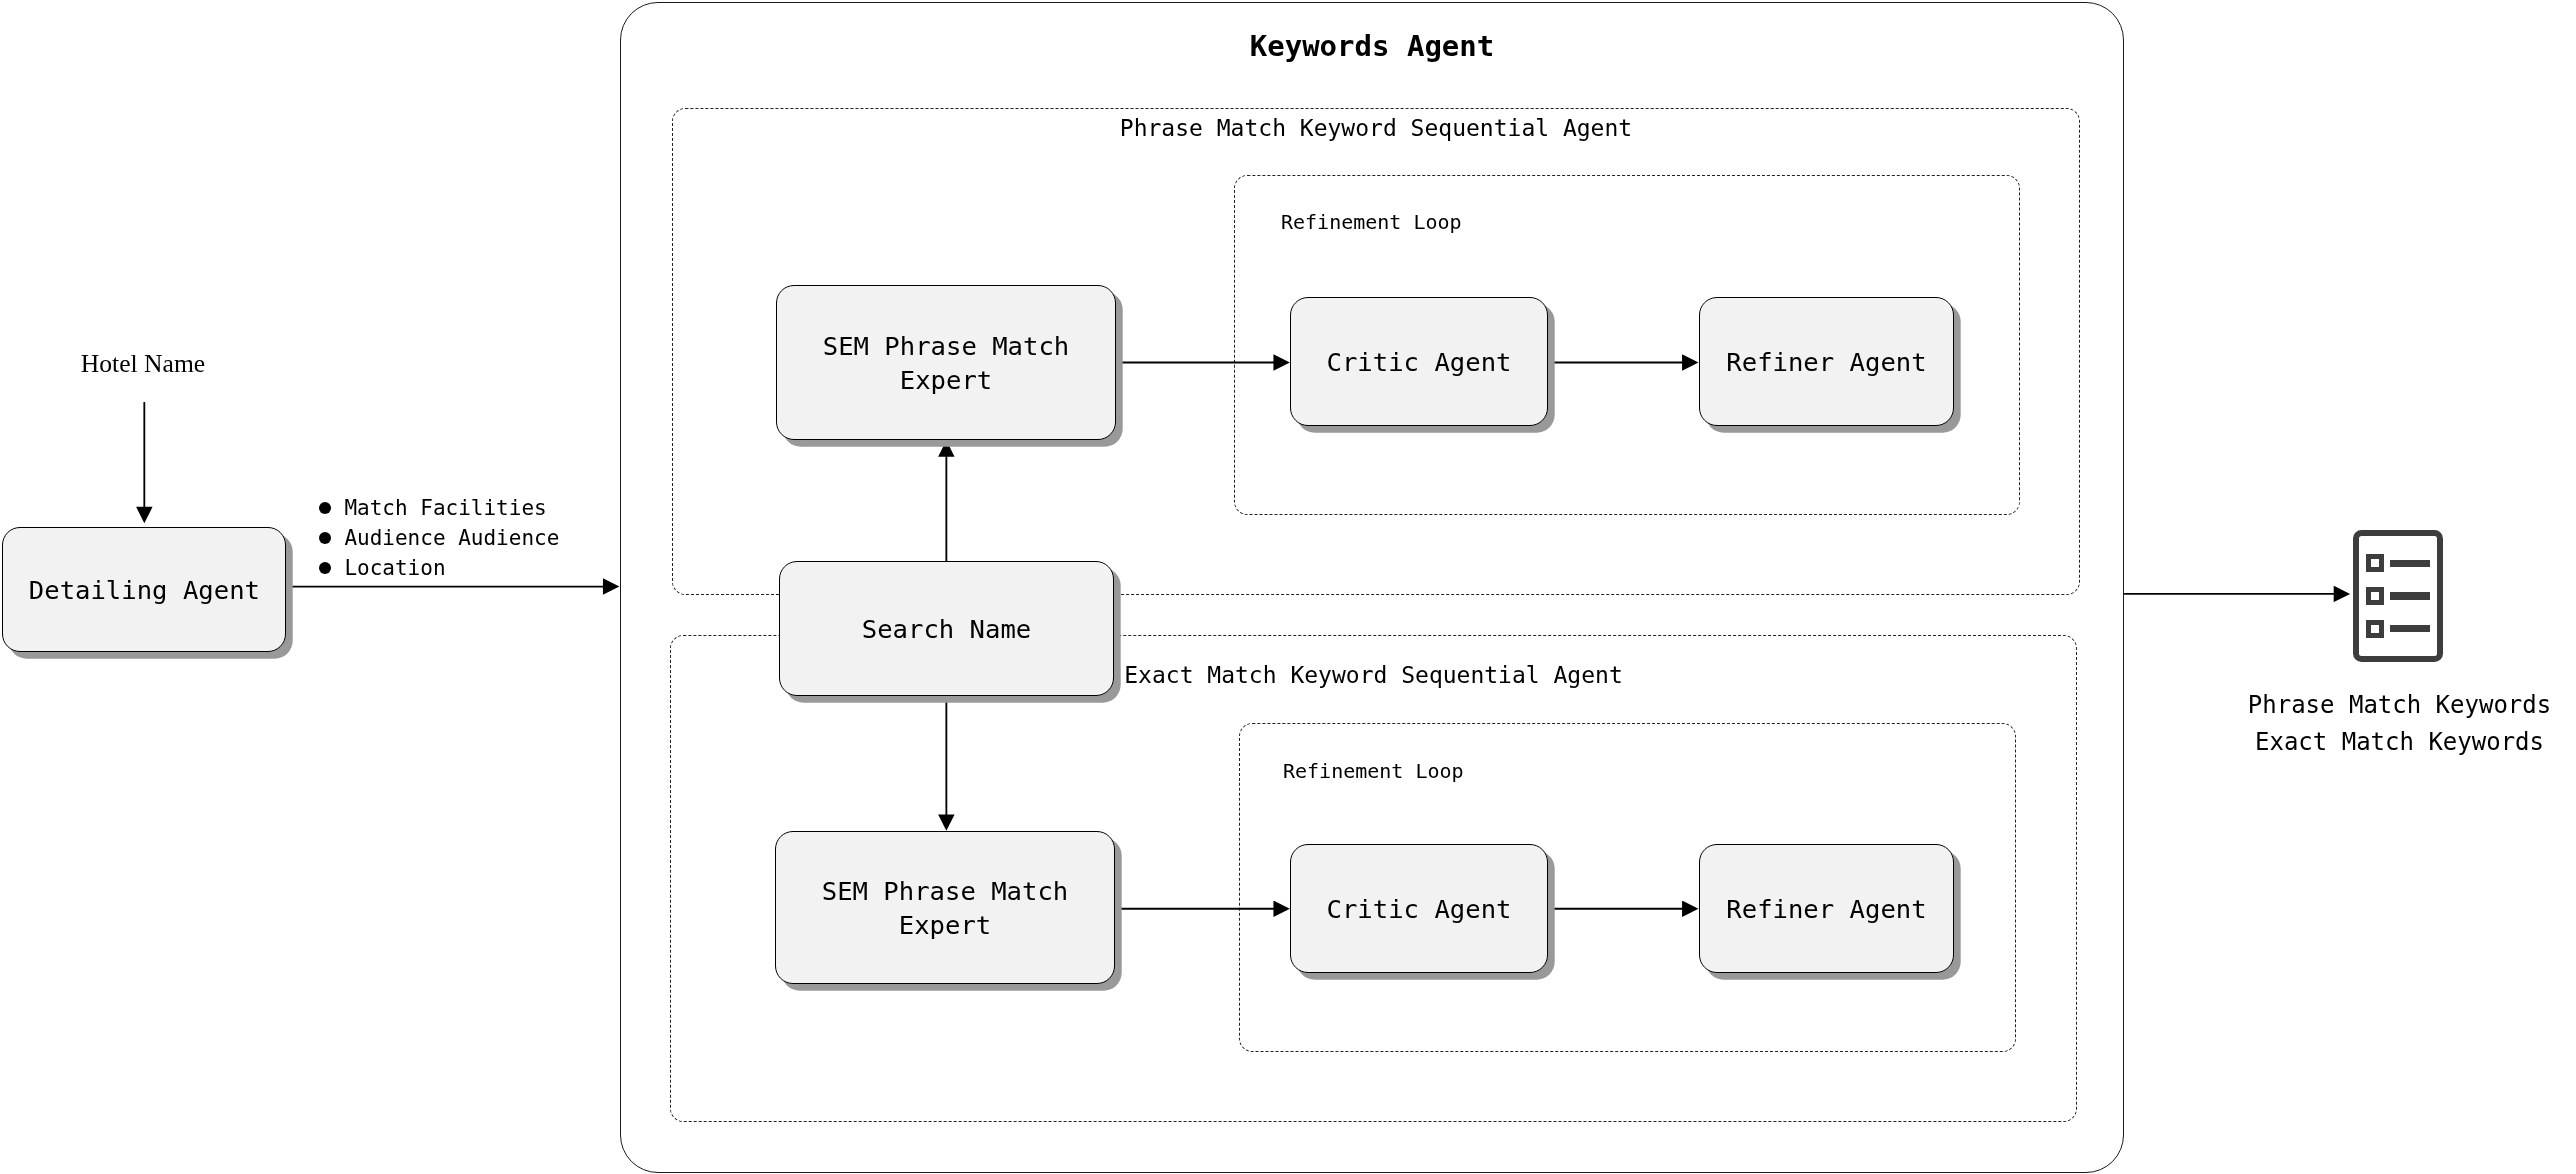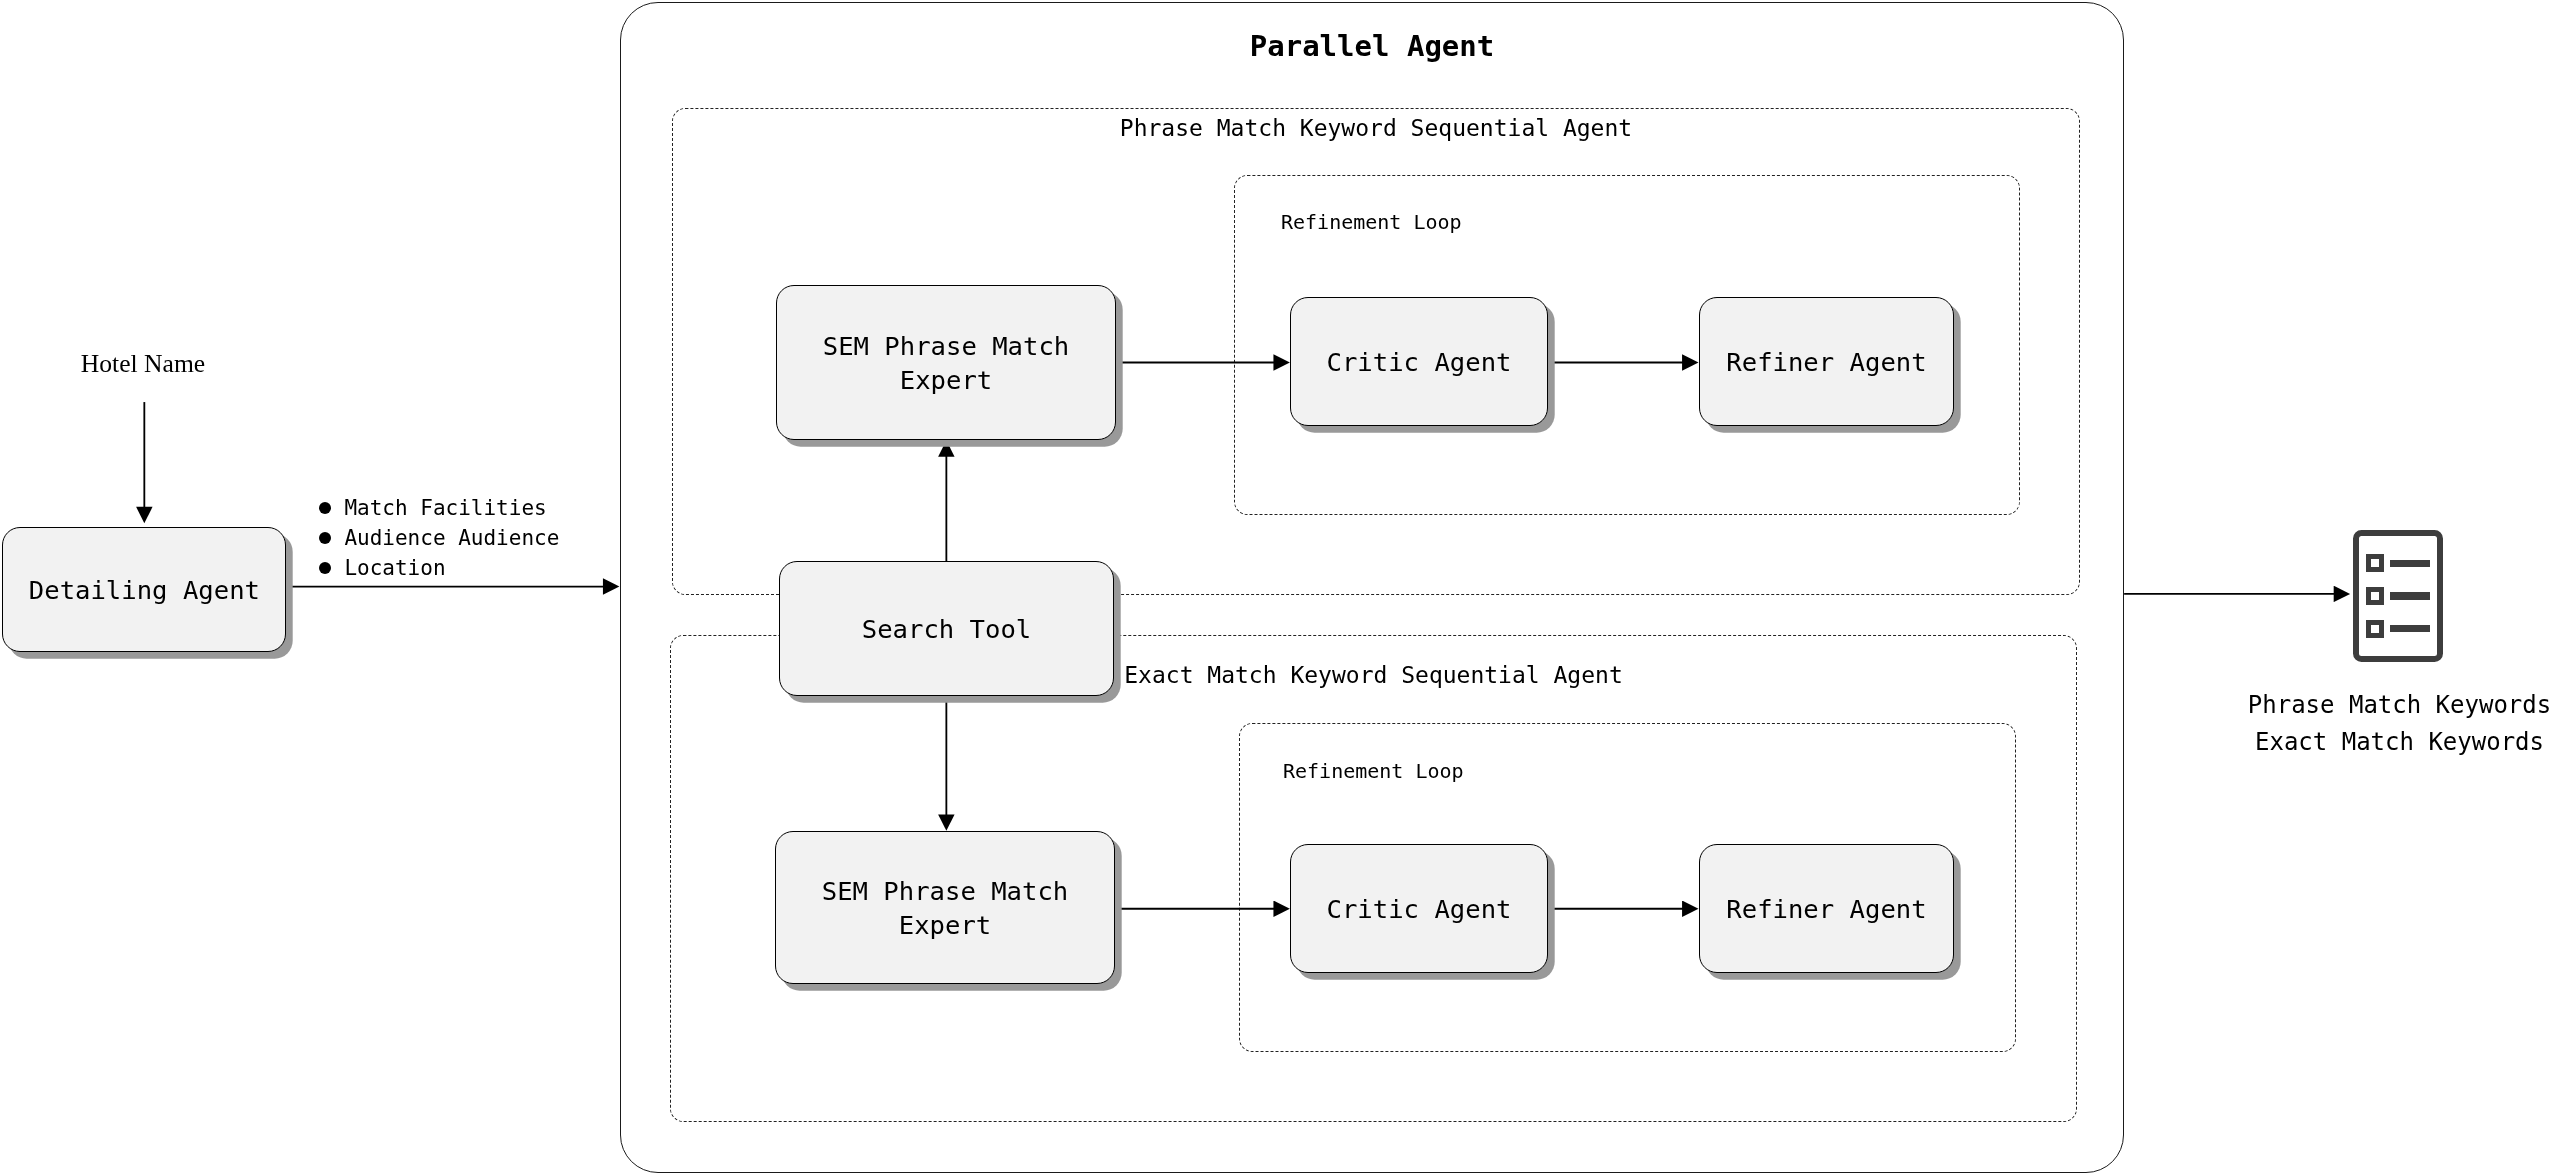--- a/index.html
+++ b/index.html
@@ -168,21 +168,21 @@
       <span class="bullet-dot"></span>
       <span>Audience Audience</span>
     </div>
     <div class="bullet-line">
       <span class="bullet-dot"></span>
       <span>Location</span>
     </div>
   </div>
 
   <div class="outer">
-    <div class="outer-title">Parallel Agent</div>
+    <div class="outer-title">Keywords Agent</div>
   </div>
 
   <div class="cluster" style="left:672px; top:108px; width:1408px; height:487px;">
     <div class="cluster-label" style="top:2.4px;">Phrase Match Keyword Sequential Agent</div>
   </div>
 
   <div class="cluster" style="left:1234px; top:175px; width:786px; height:340px;">
     <div class="loop-label" style="left:46px; top:29px;">Refinement Loop</div>
   </div>
 
@@ -225,21 +225,21 @@
       <line x1="2543" y1="1492" x2="2781" y2="1492" marker-end="url(#ah)"></line>
     </g>
     <g>
       <line x1="3488" y1="975" x2="3851" y2="975" marker-end="url(#ah)"></line>
     </g>
   </svg>
 
   <div class="node" style="left:776px; top:285px; width:340px; height:155px;">SEM Phrase Match
 Expert</div>
 
-  <div class="node" style="left:779px; top:561px; width:335px; height:135px;">Search Tool</div>
+  <div class="node" style="left:779px; top:561px; width:335px; height:135px;">Search Name</div>
 
   <div class="node" style="left:775px; top:831px; width:340px; height:153px;">SEM Phrase Match
 Expert</div>
 
   <div class="node" style="left:1290px; top:297px; width:258px; height:129px;">Critic Agent</div>
 
   <div class="node" style="left:1699px; top:297px; width:255px; height:129px;">Refiner Agent</div>
 
   <div class="node" style="left:1290px; top:844px; width:258px; height:129px;">Critic Agent</div>
 

